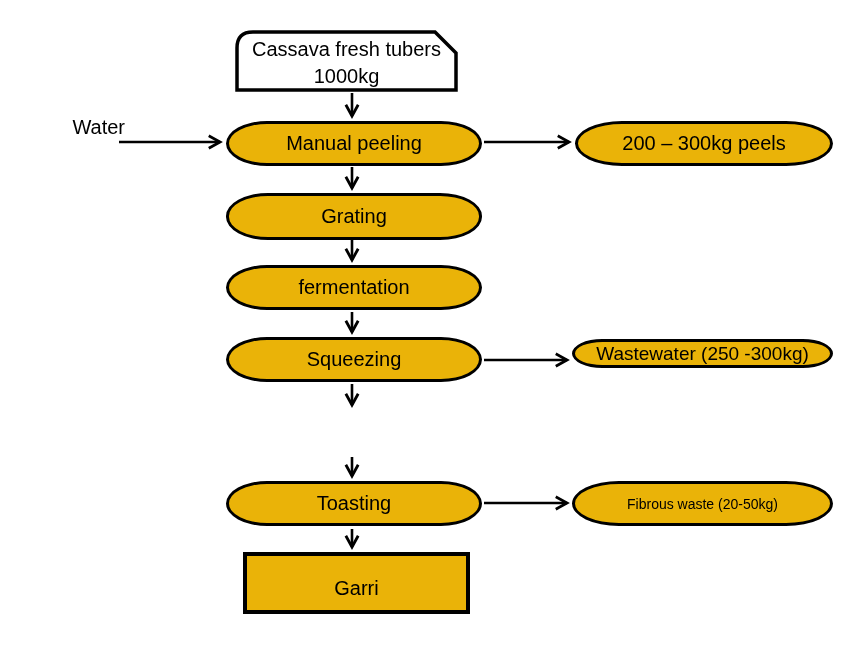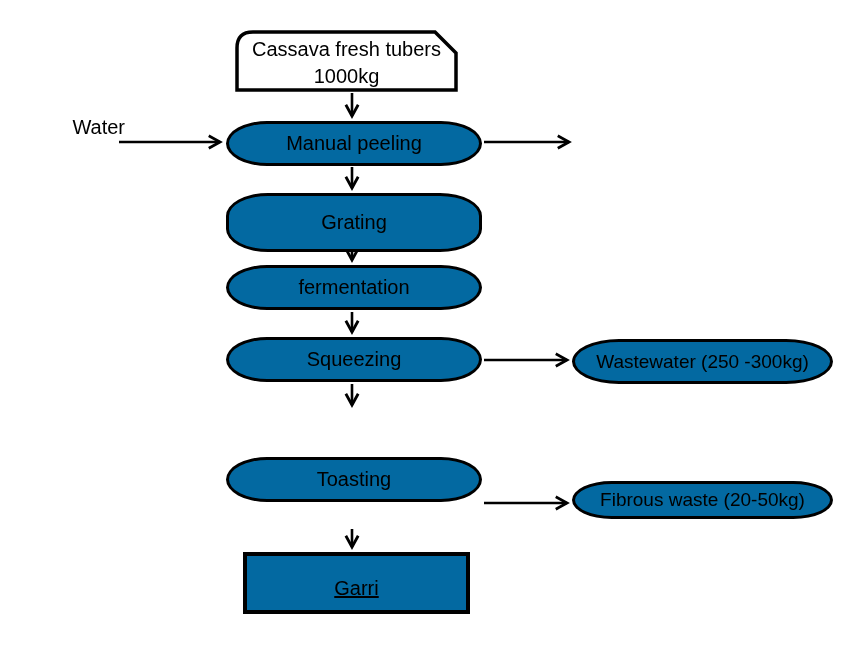--- a/index.html
+++ b/index.html
@@ -19,30 +19,29 @@
     pointer-events: none;
   }
   .node {
     position: absolute;
     box-sizing: border-box;
     display: flex;
     align-items: center;
     justify-content: center;
     text-align: center;
     font-size: 20px;
-    background: #0369a1;
+    background: #eab308;
   }
   .stadium {
     border: 3px solid #000000;
     border-radius: 42px / 23px;
   }
   .rect {
     border: 4px solid #000000;
     flex-direction: row;
-    text-decoration: underline;
   }
   .shape-node {
     background: transparent;
     flex-direction: column;
   }
   .shape-node svg {
     position: absolute;
     left: 0; top: 0;
   }
   .shape-node .shape-text {
@@ -98,43 +97,46 @@
   </div>
 
   <div class="float-label" style="left:25px; top:114px; width:100px;">
     <div>Water</div>
   </div>
 
   <div class="node stadium" style="left:226px; top:121px; width:256px; height:45px;">
     <span>Manual peeling</span>
   </div>
 
-  <div class="node stadium" style="left:226px; top:193px; width:256px; height:59px;">
+  <div class="node stadium" style="left:226px; top:193px; width:256px; height:47px;">
     <span>Grating</span>
   </div>
 
   <div class="node stadium" style="left:226px; top:265px; width:256px; height:45px;">
     <span>fermentation</span>
   </div>
 
   <div class="node stadium" style="left:226px; top:337px; width:256px; height:45px;">
     <span>Squeezing</span>
   </div>
 
 
-  <div class="node stadium" style="left:226px; top:457px; width:256px; height:45px;">
+  <div class="node stadium" style="left:226px; top:481px; width:256px; height:45px;">
     <span>Toasting</span>
   </div>
 
+  <div class="node stadium" style="left:575px; top:121px; width:258px; height:45px; border-radius:48px/23px;">
+    <span>200 – 300kg peels</span>
+  </div>
 
-  <div class="node stadium" style="left:572px; top:339px; width:261px; height:45px; border-radius:48px/23px; font-size:19px;">
+  <div class="node stadium" style="left:572px; top:339px; width:261px; height:29px; border-radius:48px/23px; font-size:19px;">
     <span>Wastewater (250 -300kg)</span>
   </div>
 
-  <div class="node stadium" style="left:572px; top:481px; width:261px; height:38px; border-radius:48px/23px; font-size:19px;">
+  <div class="node stadium" style="left:572px; top:481px; width:261px; height:45px; border-radius:48px/23px; font-size:14px;">
     <span>Fibrous waste (20-50kg)</span>
   </div>
 
   <div class="node rect garri-text" style="left:243px; top:552px; width:227px; height:62px;">
     <span>Garri</span>
   </div>
 
 </div>
 
 </body></html>

